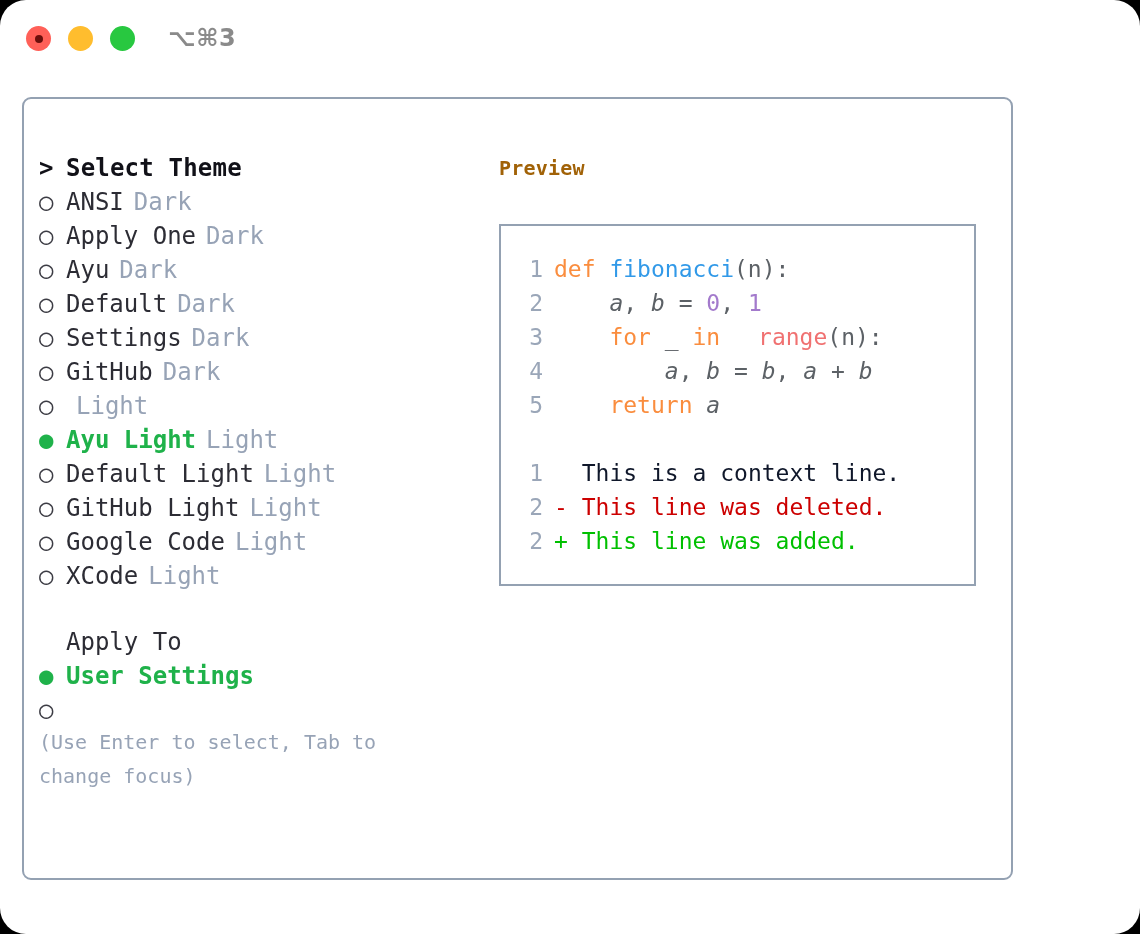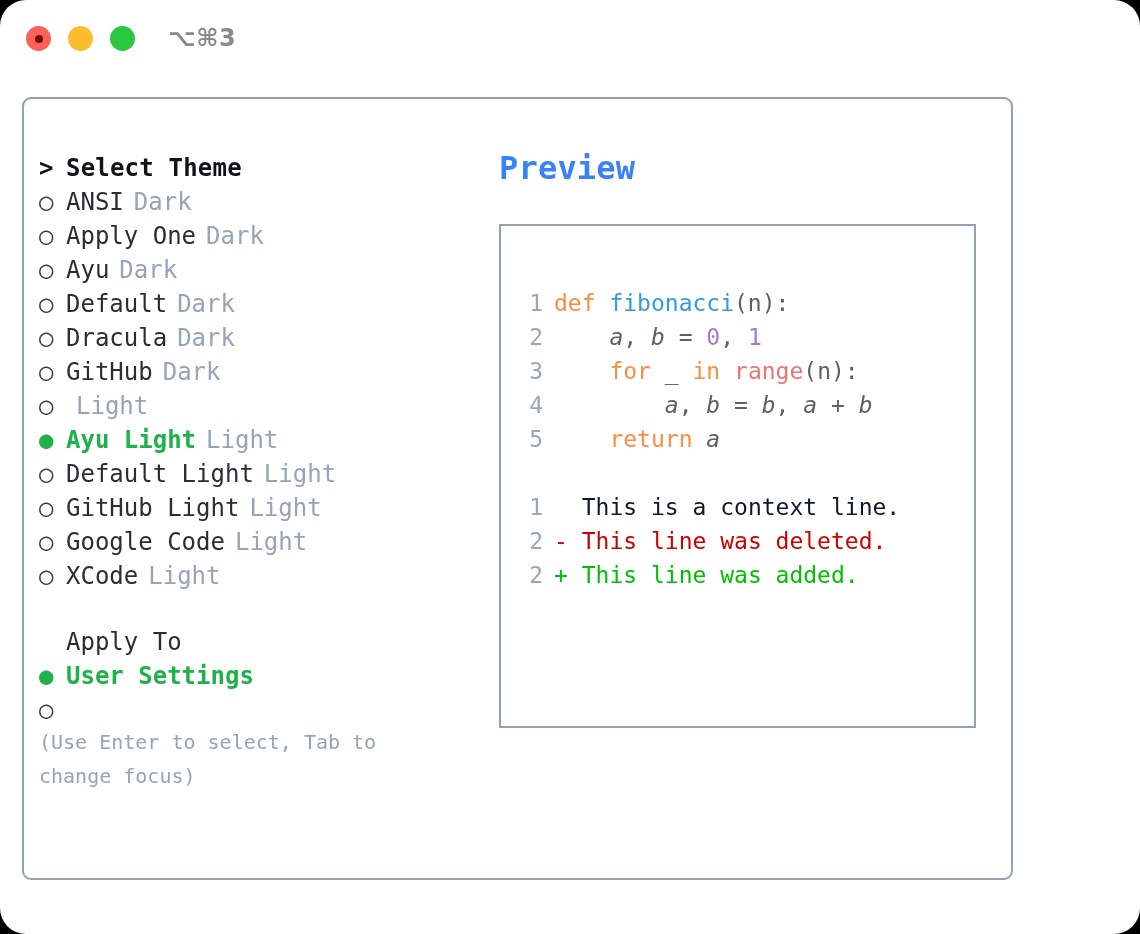--- a/index.html
+++ b/index.html
@@ -142,34 +142,34 @@
   }
 
   
   .col-right {
     position: absolute;
     left: 475px;
     top: 52px;
     width: 500px;
   }
   .preview-title {
-    font-size: 32px;
+    font-size: 20px;
     line-height: 34px;
     font-weight: 700;
-    color: #3b82f6;
+    color: #a16207;
     letter-spacing: 0.2px;
   }
   .code-box {
     margin-top: 39px;
     width: 477px;
-    height: 504px;
+    height: 362px;
     border: 2px solid #94a1b2;
     box-sizing: border-box;
     background: #ffffff;
-    padding: 60px 0 0 0;
+    padding: 26px 0 0 0;
   }
   .code-lines {
     padding-left: 18px;
   }
   .code-line {
     font-size: 23px;
     line-height: 34px;
     white-space: pre;
     display: block;
   }
@@ -177,21 +177,21 @@
     display: inline-block;
     width: 24px;
     text-align: right;
     color: #9aa6b8;
     margin-right: 11px;
   }
   .spacer-line { height: 34px; }
 
   .tok-kw   { color: #fa8d3e; }
   .tok-fn   { color: #3199e8; }
-  .tok-call { color: #f07171; }
+  .tok-call { color: #f07171; margin-left: 24px; }
   .tok-num  { color: #a37acc; }
   .tok-var  { color: #5c6166; font-style: italic; }
   .tok-pln  { color: #5c6166; }
 
   .diff-ctx { color: #0f172a; }
   .diff-del { color: #cc0000; }
   .diff-add { color: #00c000; }
 </style>
 </head>
 <body>
@@ -215,21 +215,21 @@
         <div class="row row-heading">
           <span class="marker marker-heading">&gt;</span>
           <span>Select Theme</span>
         </div>
 
         <div id="theme-items">
             <div class="row"><span class="marker marker-dot-off">○</span><span class="label">ANSI</span><span class="tag">Dark</span></div>
             <div class="row"><span class="marker marker-dot-off">○</span><span class="label">Apply One</span><span class="tag">Dark</span></div>
             <div class="row"><span class="marker marker-dot-off">○</span><span class="label">Ayu</span><span class="tag">Dark</span></div>
             <div class="row"><span class="marker marker-dot-off">○</span><span class="label">Default</span><span class="tag">Dark</span></div>
-            <div class="row"><span class="marker marker-dot-off">○</span><span class="label">Dracula</span><span class="tag">Dark</span></div>
+            <div class="row"><span class="marker marker-dot-off">○</span><span class="label">Settings</span><span class="tag">Dark</span></div>
             <div class="row"><span class="marker marker-dot-off">○</span><span class="label">GitHub</span><span class="tag">Dark</span></div>
             <div class="row"><span class="marker marker-dot-off">○</span><span class="tag">Light</span></div>
             <div class="row"><span class="marker marker-dot-on">●</span><span class="label label-selected">Ayu Light</span><span class="tag">Light</span></div>
             <div class="row"><span class="marker marker-dot-off">○</span><span class="label">Default Light</span><span class="tag">Light</span></div>
             <div class="row"><span class="marker marker-dot-off">○</span><span class="label">GitHub Light</span><span class="tag">Light</span></div>
             <div class="row"><span class="marker marker-dot-off">○</span><span class="label">Google Code</span><span class="tag">Light</span></div>
             <div class="row"><span class="marker marker-dot-off">○</span><span class="label">XCode</span><span class="tag">Light</span></div>
           </div>
 
         <div class="section-gap"></div>

